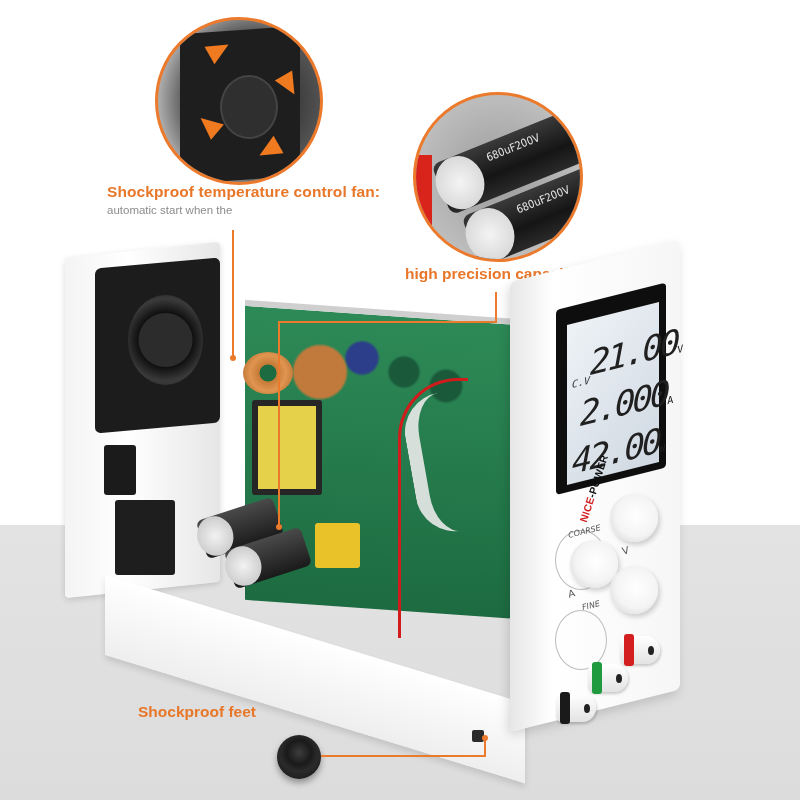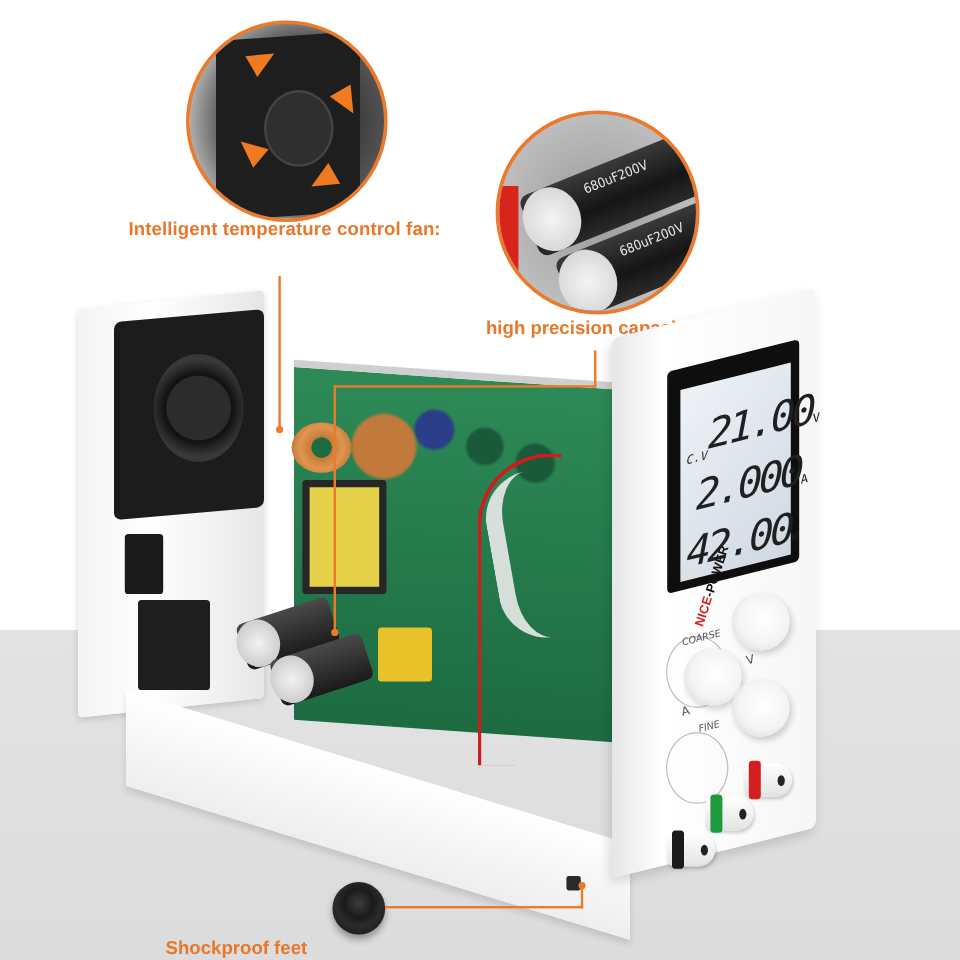--- a/index.html
+++ b/index.html
@@ -24,21 +24,21 @@
   .cap .lbl { position: absolute; left: 54px; top: 8px; color: #e8e8e8; font-size: 11px; font-family: "DejaVu Sans Condensed", "DejaVu Sans", sans-serif; white-space: nowrap; }
   .cap1 { left: 20px; top: 40px; }
   .cap2 { left: 50px; top: 92px; }
   .wire-red { position: absolute; background: #d9241c; }
 
   
   .title-orange { position: absolute; color: #e8772a; font-weight: bold; font-family: "Liberation Sans", sans-serif; }
   .fan-title { left: 107px; top: 183px; font-size: 15.5px; letter-spacing: 0.1px; }
   .fan-desc { position: absolute; left: 107px; top: 203px; font-size: 11.5px; line-height: 14px; color: #8c8c8c; font-family: "Liberation Sans", sans-serif; width: 220px; }
   .cap-title { left: 405px; top: 265px; font-size: 15.5px; }
-  .feet-title { left: 138px; top: 782px; font-size: 15.5px; text-align: center; }
+  .feet-title { left: 138px; top: 703px; font-size: 15.5px; text-align: center; }
 
   
   .line { position: absolute; background: #ec7a2c; }
   .dot { position: absolute; width: 6px; height: 6px; border-radius: 50%; background: #ec7a2c; }
 
   
   .left-panel { position: absolute; left: 65px; top: 250px; width: 155px; height: 340px; background: linear-gradient(90deg, #f4f4f4, #ffffff 40%, #e6e6e6); transform: skewY(-6deg); border-radius: 4px; box-shadow: 0 2px 6px rgba(0,0,0,0.15); }
   .fan-block { position: absolute; left: 95px; top: 263px; width: 125px; height: 165px; background: #1c1c1c; border-radius: 6px; transform: skewY(-5deg); }
   .fan-blades { position: absolute; left: 128px; top: 295px; width: 75px; height: 90px; border-radius: 50%; background: radial-gradient(circle, #2c2c2c 0, #2c2c2c 45%, #101010 47%, #3a3a3a 70%, #1c1c1c 100%); }
   .switch { position: absolute; left: 104px; top: 445px; width: 32px; height: 50px; background: #1b1b1b; border-radius: 3px; }
@@ -107,22 +107,23 @@
 
   <div class="zoom-circle fan-circle">
     <div class="fan-housing"></div>
     <div class="fan-hub"></div>
     <div class="arrow a1"></div>
     <div class="arrow a2"></div>
     <div class="arrow a3"></div>
     <div class="arrow a4"></div>
   </div>
 
-  <div class="title-orange fan-title">Intelligent temperature control fan:</div>
+  <div class="title-orange fan-title">Shockproof temperature control fan:</div>
   <div class="fan-desc">
+    <div>automatic start when the</div>
   </div>
 
   <div class="zoom-circle cap-circle">
     <div class="wire-red" style="left:0;top:60px;width:16px;height:110px;"></div>
     <div class="cap cap1">
       <div class="end"></div>
       <span class="lbl">680uF200V</span>
     </div>
     <div class="cap cap2">
       <div class="end"></div>

